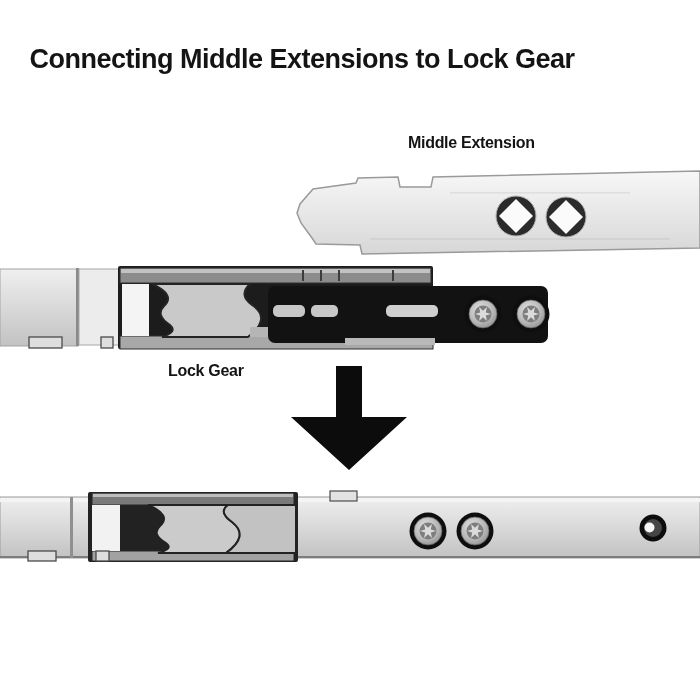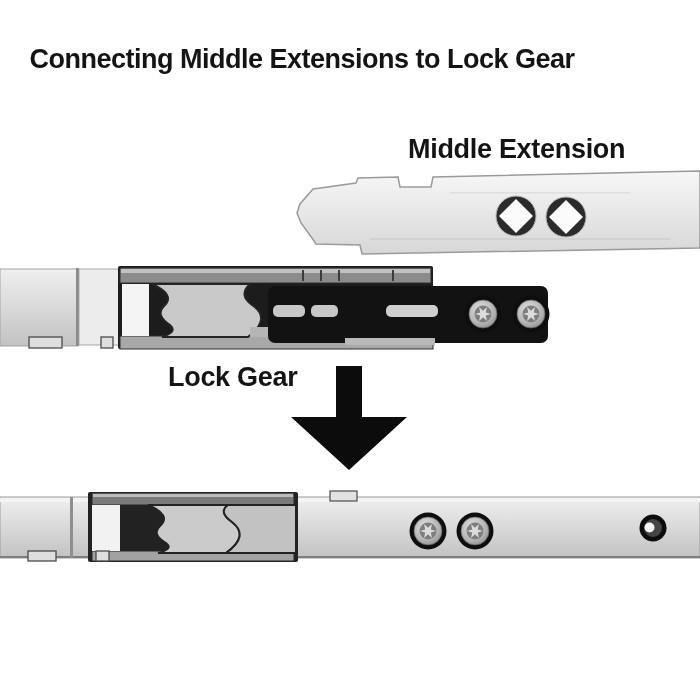--- a/index.html
+++ b/index.html
@@ -5,21 +5,21 @@
   html,body{margin:0;padding:0;background:#ffffff;}
   .stage{
     position:relative;width:700px;height:700px;background:#ffffff;overflow:hidden;
     font-family:"Liberation Sans", sans-serif;
   }
   .title{
     position:absolute;top:44px;left:0;width:604px;text-align:center;
     font-size:27px;font-weight:700;color:#141414;letter-spacing:-0.5px;margin:0;
   }
   .part-label{
-    position:absolute;font-size:27px;font-weight:700;color:#141414;letter-spacing:-0.3px;
+    position:absolute;font-size:16px;font-weight:700;color:#141414;letter-spacing:-0.3px;
   }
   .label-middle-extension{top:134px;left:408px;}
   .label-lock-gear{top:362px;left:168px;text-align:center;}
   svg.art{position:absolute;top:0;left:0;}
 </style>
 </head>
 <body>
 
 <div class="stage">
 

